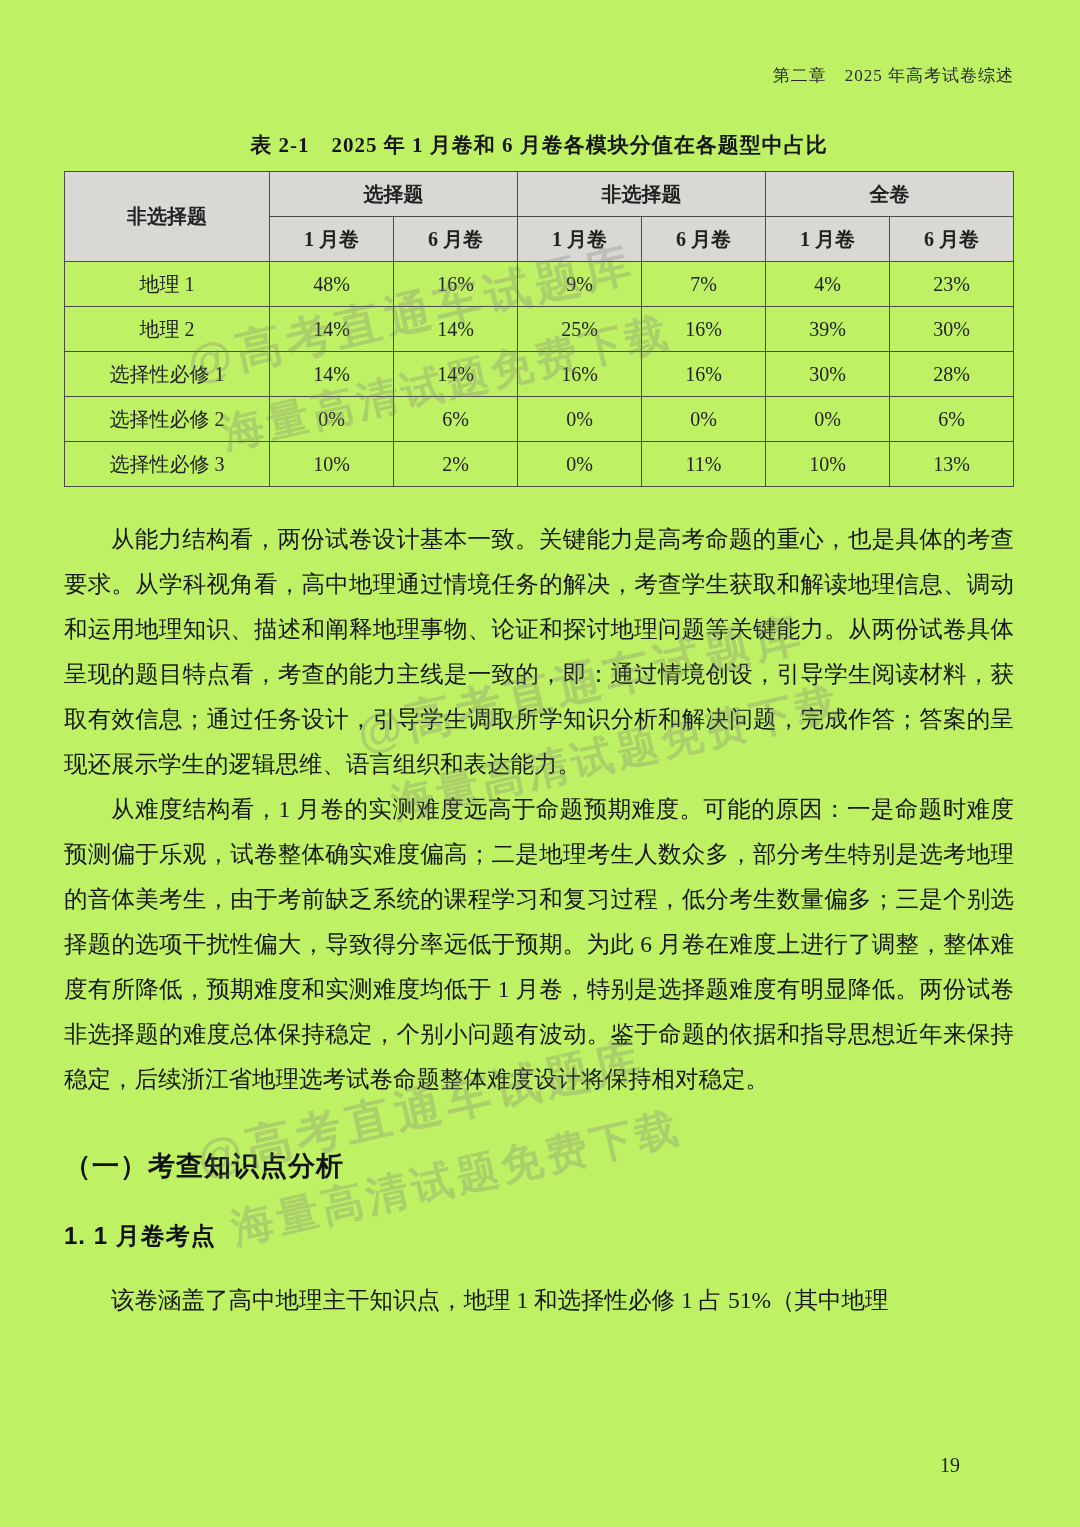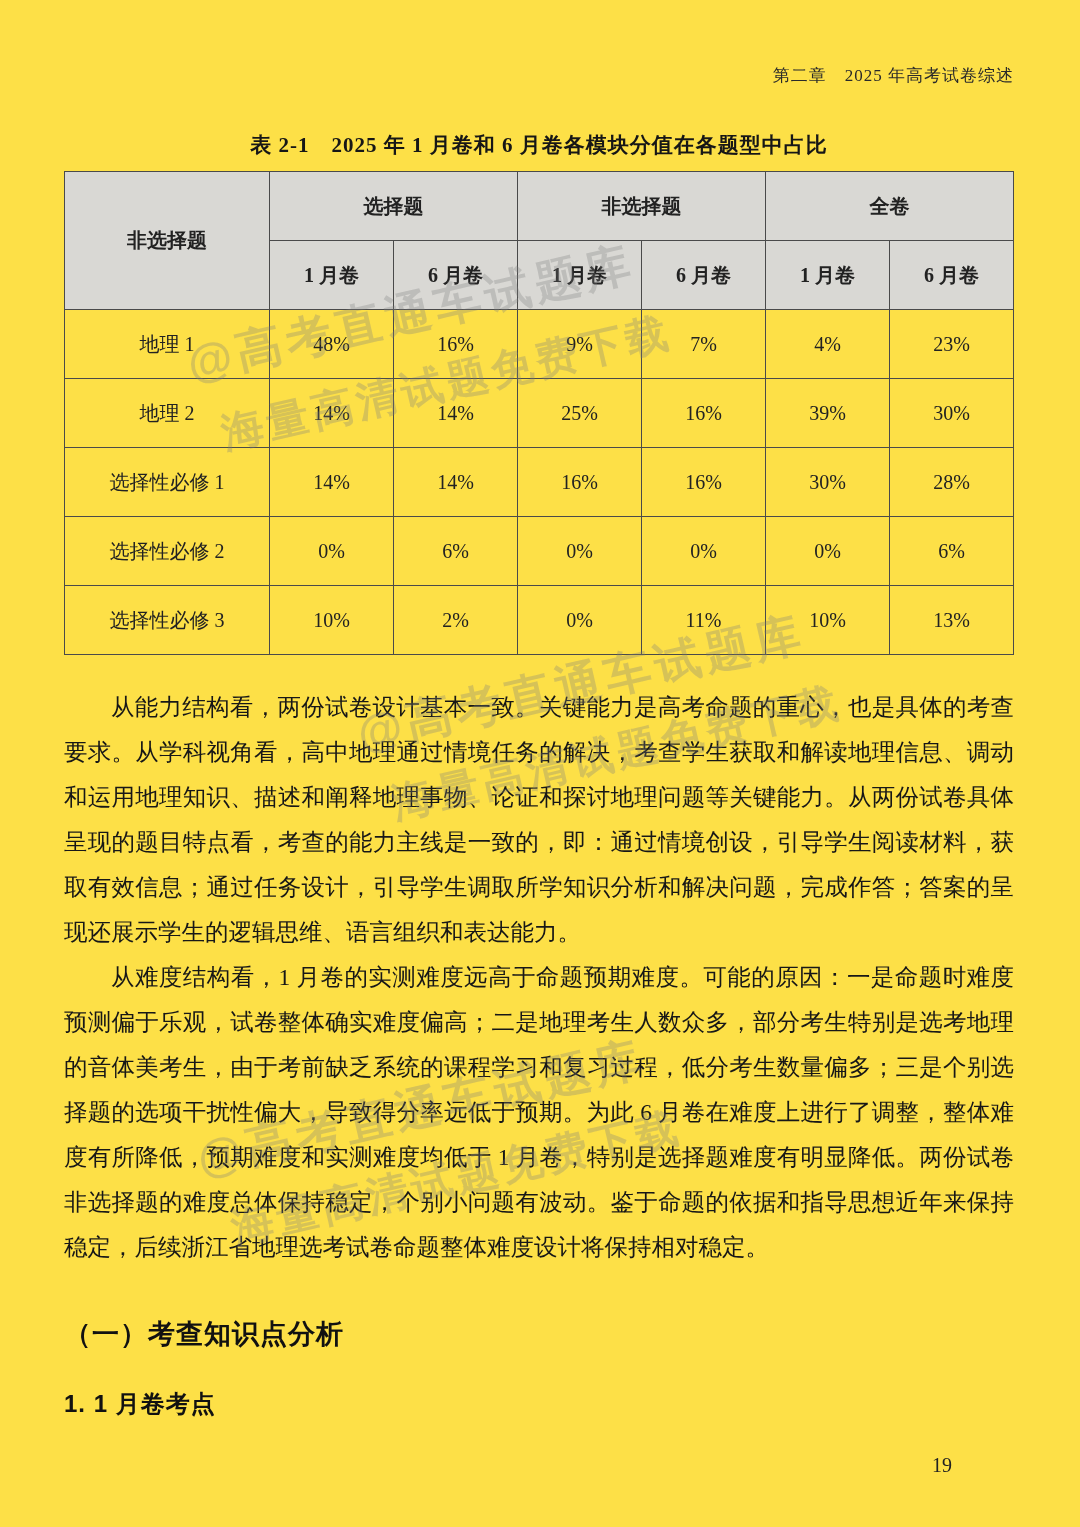--- a/index.html
+++ b/index.html
@@ -6,21 +6,21 @@
     margin: 0;
     padding: 0;
     background: #e9e9e7;
     font-family: "Liberation Serif", "DejaVu Serif", serif;
   }
   .page {
     position: relative;
     width: 1080px;
     height: 1527px;
     margin: 0 auto;
-    background: #fde047;
+    background: #bef264;
     box-sizing: border-box;
     padding: 64px 66px 0 64px;
     overflow: hidden;
     color: #1d1d1d;
   }
   .page-header {
     text-align: right;
     font-size: 17px;
     letter-spacing: 1px;
     color: #2a2a2a;
@@ -41,21 +41,21 @@
     table-layout: fixed;
     font-size: 20px;
     color: #222;
   }
   table.score-table th,
   table.score-table td {
     border: 1px solid #4a4a4a;
     text-align: center;
     vertical-align: middle;
     height: 44px;
-    padding: 12px 4px;
+    padding: 0 4px;
     font-weight: 400;
   }
   table.score-table thead th {
     background: #d9d8d4;
     font-weight: 600;
   }
   col.module-col { width: 205px; }
   .body-para {
     margin: 0;
     text-indent: 2em;
@@ -86,21 +86,21 @@
     margin: 36px 0 8px 0;
     font-family: "Liberation Sans", "DejaVu Sans", sans-serif;
     font-weight: 700;
     font-size: 24px;
     letter-spacing: 1px;
     color: #111;
   }
   .closing-para { margin-top: 26px; }
   .page-number {
     position: absolute;
-    right: 128px;
+    right: 120px;
     bottom: 50px;
     font-size: 20px;
     color: #222;
   }
   .wm {
     position: absolute;
     transform: rotate(-13deg);
     color: rgba(125, 125, 125, 0.30);
     font-family: "Liberation Sans", "DejaVu Sans", sans-serif;
     font-weight: 700;
@@ -199,20 +199,21 @@
       </tr>
     </tbody>
   </table>
 
   <p class="body-para first">从能力结构看，两份试卷设计基本一致。关键能力是高考命题的重心，也是具体的考查要求。从学科视角看，高中地理通过情境任务的解决，考查学生获取和解读地理信息、调动和运用地理知识、描述和阐释地理事物、论证和探讨地理问题等关键能力。从两份试卷具体呈现的题目特点看，考查的能力主线是一致的，即：通过情境创设，引导学生阅读材料，获取有效信息；通过任务设计，引导学生调取所学知识分析和解决问题，完成作答；答案的呈现还展示学生的逻辑思维、语言组织和表达能力。</p>
   <p class="body-para">从难度结构看，1 月卷的实测难度远高于命题预期难度。可能的原因：一是命题时难度预测偏于乐观，试卷整体确实难度偏高；二是地理考生人数众多，部分考生特别是选考地理的音体美考生，由于考前缺乏系统的课程学习和复习过程，低分考生数量偏多；三是个别选择题的选项干扰性偏大，导致得分率远低于预期。为此 6 月卷在难度上进行了调整，整体难度有所降低，预期难度和实测难度均低于 1 月卷，特别是选择题难度有明显降低。两份试卷非选择题的难度总体保持稳定，个别小问题有波动。鉴于命题的依据和指导思想近年来保持稳定，后续浙江省地理选考试卷命题整体难度设计将保持相对稳定。</p>
 
   <h3 class="subsection-heading">（一）考查知识点分析</h3>
   <h4 class="subsub-heading">1. 1 月卷考点</h4>
 
+  <p class="body-para closing-para">该卷涵盖了高中地理主干知识点，地理 1 和选择性必修 1 占 51%（其中地理</p>
 
   <div class="page-number">19</div>
 
   <div class="wm wm1">
     <div class="wm-line1">@高考直通车试题库</div>
     <div class="wm-line2">海量高清试题免费下载</div>
   </div>
   <div class="wm wm2">
     <div class="wm-line1">@高考直通车试题库</div>
     <div class="wm-line2">海量高清试题免费下载</div>

